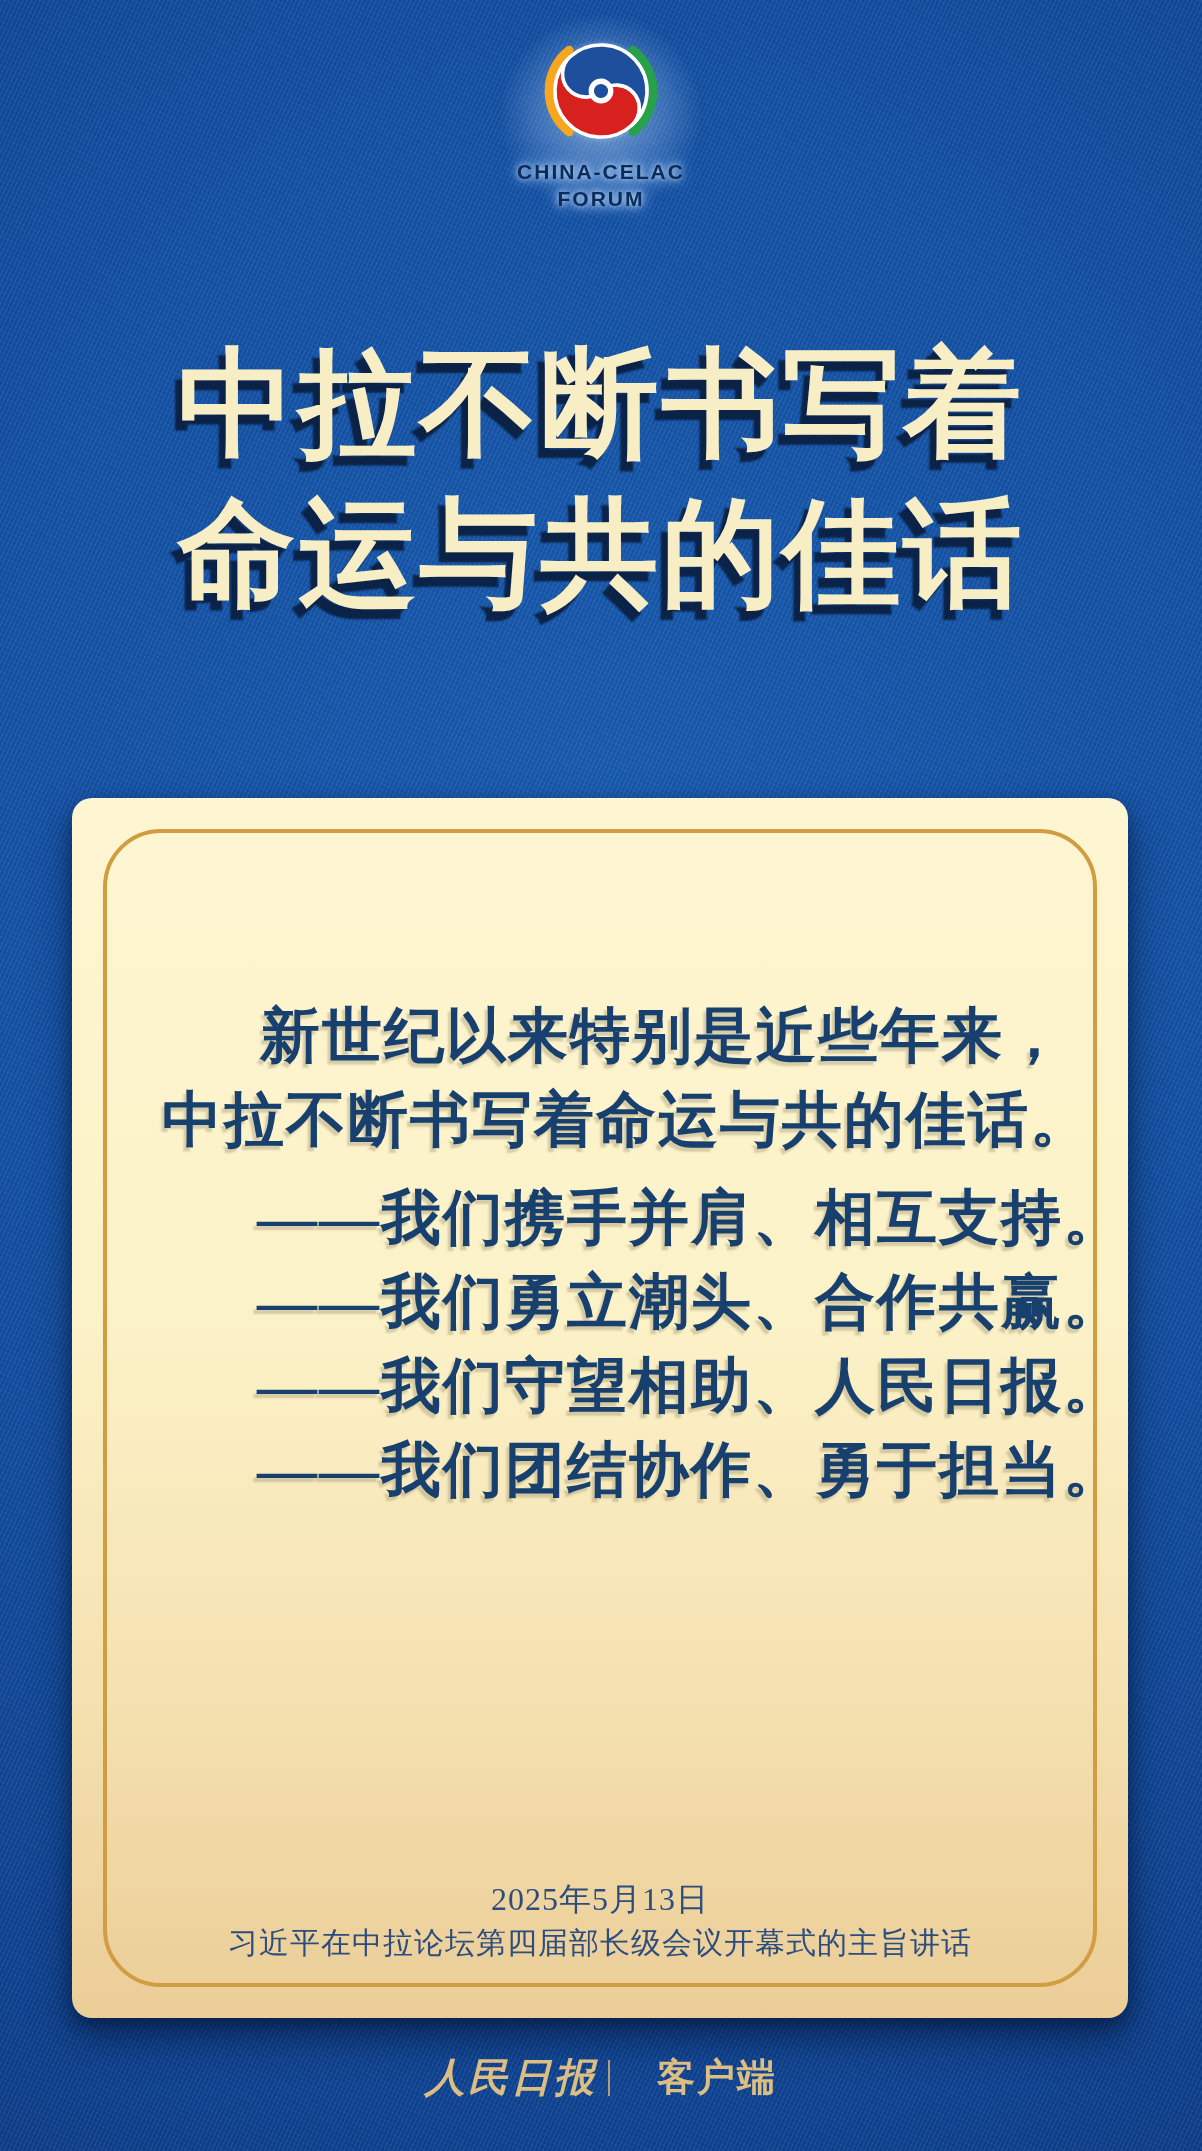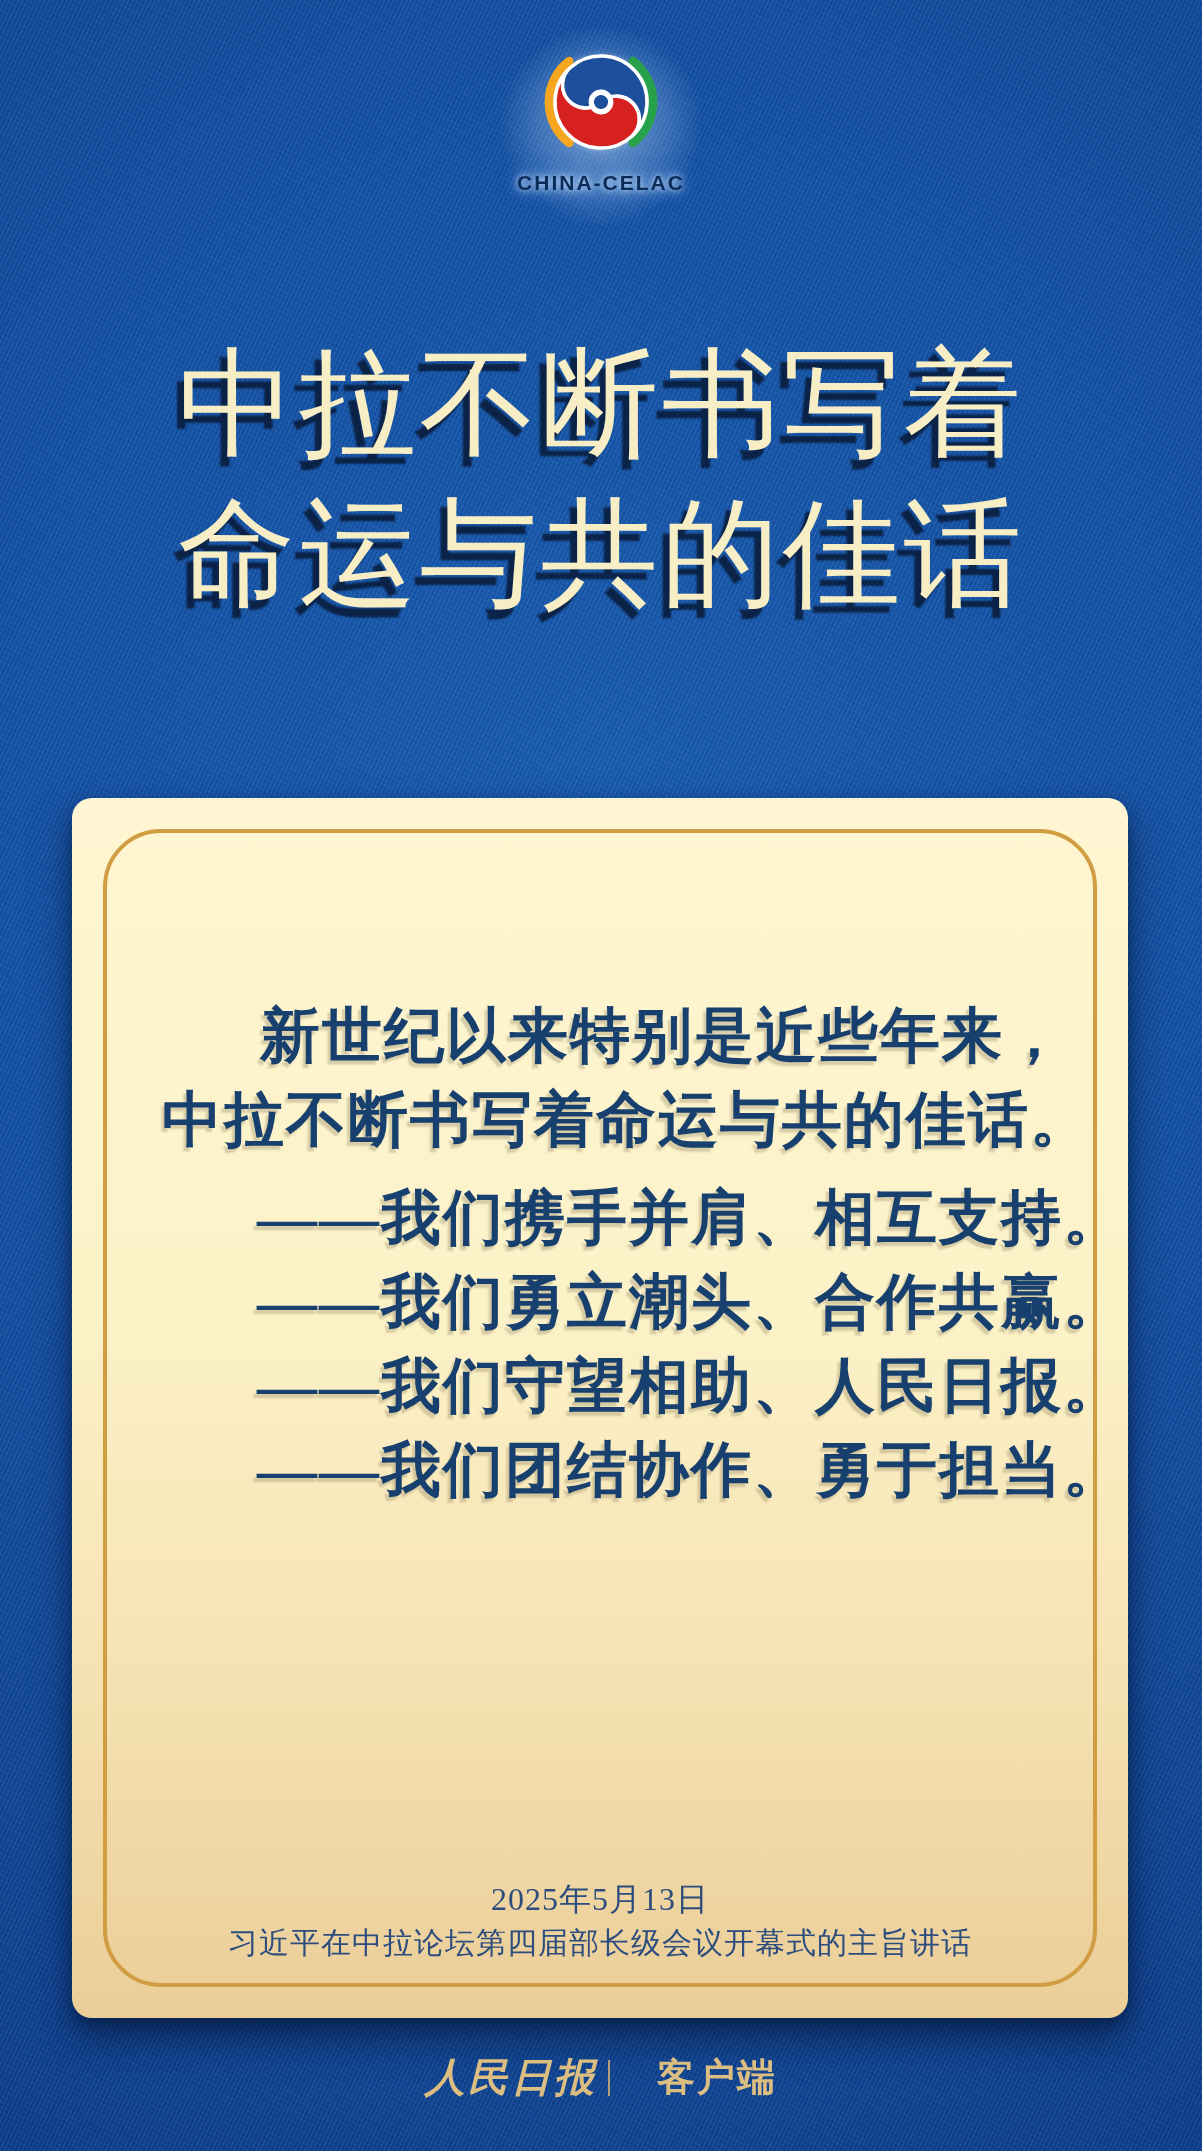--- a/index.html
+++ b/index.html
@@ -18,38 +18,38 @@
     background:
       repeating-linear-gradient(115deg,
         rgba(255,255,255,0.06) 0px, rgba(255,255,255,0.06) 1px,
         rgba(0,0,30,0.05) 2px, rgba(0,0,30,0.0) 4px),
       repeating-linear-gradient(25deg,
         rgba(255,255,255,0.025) 0px, rgba(255,255,255,0.025) 1px,
         rgba(0,0,0,0.03) 2px, rgba(0,0,0,0.0) 5px);
   }
 
   
-  .logo-block{ position:absolute; top:40px; left:0; width:100%; text-align:center; z-index:2; }
+  .logo-block{ position:absolute; top:29px; left:0; width:100%; text-align:center; z-index:2; }
   .logo-glow{
     position:absolute; left:50%; top:-14px; transform:translateX(-50%);
     width:210px; height:200px; border-radius:50%;
     background:radial-gradient(circle, rgba(215,235,255,0.50) 0%, rgba(190,220,255,0.22) 45%, rgba(190,220,255,0) 70%);
   }
   .logo-mark{ position:relative; display:inline-block; width:126px; height:124px; }
   .logo-org{
     position:relative; margin-top:2px;
     color:#0a2c58; font-size:21px; line-height:25px; font-weight:bold;
     letter-spacing:2px;
     text-shadow:0 0 6px rgba(205,228,255,0.95), 0 0 14px rgba(185,215,255,0.75), 0 0 22px rgba(170,205,255,0.5);
   }
 
   
   .title-block{
     position:absolute; top:330px; left:0; width:100%; text-align:center; z-index:2;
-    color:#f8eec6; font-weight:normal; font-size:118px; line-height:150px;
+    color:#f8eec6; font-weight:bold; font-size:118px; line-height:150px;
     letter-spacing:3px;
     font-family:"Liberation Serif", serif;
     text-shadow:-7px 10px 2px rgba(8,23,50,0.82);
   }
 
   
   .card{
     position:absolute; left:72px; top:798px; width:1056px; height:1220px;
     border-radius:20px; z-index:2;
     background:linear-gradient(180deg, #fef6d2 0%, #fcf2c8 42%, #f5e2b2 72%, #ebcd97 100%);
@@ -116,20 +116,21 @@
 
         <g transform="rotate(-42 70 70)">
           <path d="M 70,18 A 52,52 0 0,0 70,122 A 26,26 0 0,0 70,70 A 26,26 0 0,1 70,18 Z" fill="#d6211f" stroke="#ffffff" stroke-width="4" stroke-linejoin="round"></path>
           <path d="M 70,18 A 52,52 0 0,0 70,122 A 26,26 0 0,0 70,70 A 26,26 0 0,1 70,18 Z" fill="#1d4f9c" stroke="#ffffff" stroke-width="4" stroke-linejoin="round" transform="rotate(180 70 70)"></path>
           <circle cx="70" cy="70" r="14" fill="#ffffff"></circle>
           <circle cx="70" cy="70" r="8" fill="#1d4f9c"></circle>
         </g>
       </svg>
     </span>
     <div class="logo-org">CHINA-CELAC</div>
+    <div class="logo-org">FORUM</div>
   </div>
 
   <div class="title-block">
     <div>中拉不断书写着</div>
     <div>命运与共的佳话</div>
   </div>
 
   <div class="card">
     <div class="card-border"></div>
 

